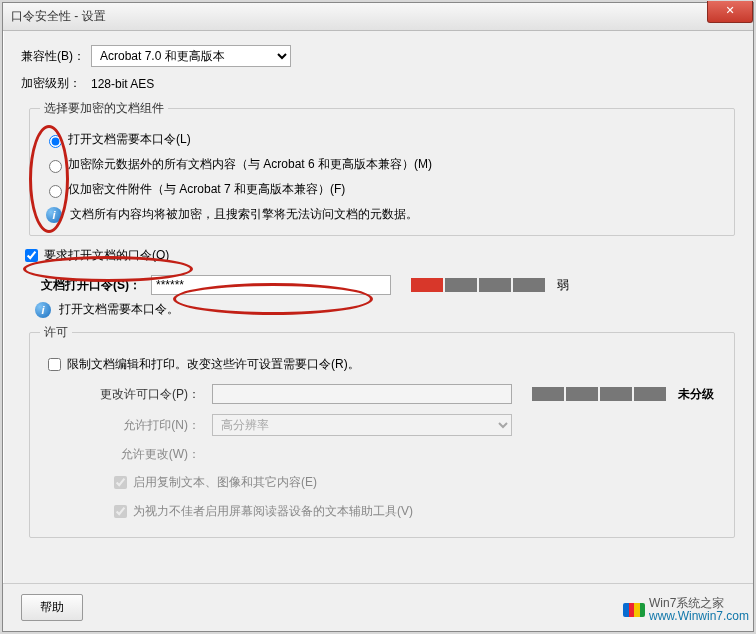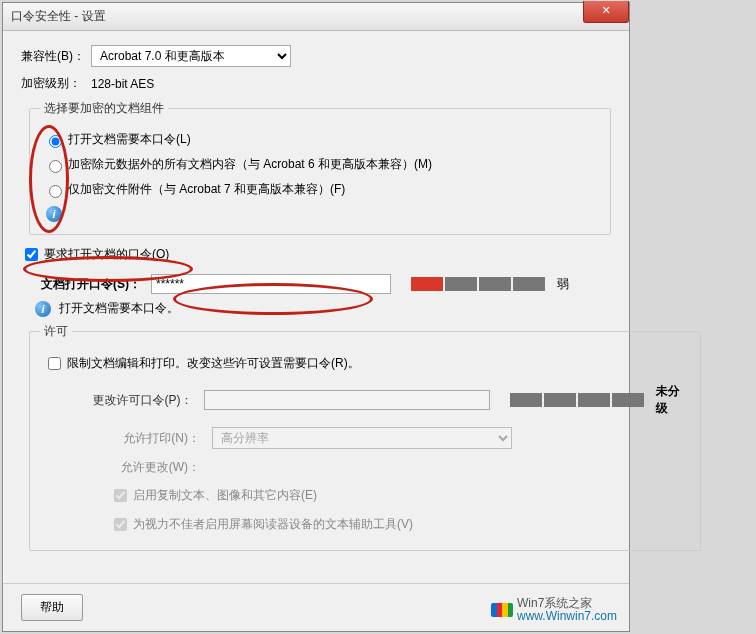--- a/index.html
+++ b/index.html
@@ -9,21 +9,21 @@
     font-size: 12px;
     background: #d8d8d8;
     width: 756px;
     height: 634px;
     overflow: hidden;
     position: relative;
   }
   .window {
     position: absolute;
     left: 2px; top: 2px;
-    width: 628px; height: 630px;
+    width: 752px; height: 630px;
     background: #f0f0f0;
     border: 1px solid #888;
     box-shadow: 1px 1px 0 #fff inset;
   }
   .titlebar {
     height: 28px;
     background: linear-gradient(#f8f8f8, #e2e2e2);
     border-bottom: 1px solid #bbb;
     display: flex;
     align-items: center;
@@ -108,21 +108,21 @@
     background: #f0f0f0;
   }
   .btn {
     border: 1px solid #999;
     background: linear-gradient(#fdfdfd,#e6e6e6);
     padding: 4px 18px;
     font-size: 12px;
     border-radius: 2px;
   }
   .watermark {
-    position: absolute; right: 12px; bottom: 8px;
+    position: absolute; right: 4px; bottom: 8px;
     font-size: 12px; color: #555;
     display: flex; align-items: center;
   }
   .wm-flag {
     width: 22px; height: 14px; margin-right: 4px;
     background: linear-gradient(90deg,#0a6dd1 0 25%, #e23 25% 50%, #f5c400 50% 75%, #1a9b3c 75% 100%);
     border-radius: 2px;
   }
   .red-ellipse {
     position: absolute;
@@ -170,20 +170,21 @@
         <input type="radio" name="enc" style="">
         <span>加密除元数据外的所有文档内容（与 Acrobat 6 和更高版本兼容）(M)</span>
       </label>
       <label class="radio-line">
         <input type="radio" name="enc" style="">
         <span>仅加密文件附件（与 Acrobat 7 和更高版本兼容）(F)</span>
       </label>
 
       <div class="info-line">
         <span class="info-icon">i</span>
+        <span>文档所有内容均将被加密，且搜索引擎将无法访问文档的元数据。</span>
       </div>
     </fieldset>
 
     <label class="section-check">
       <input type="checkbox" checked="" style="">
       <span>要求打开文档的口令(O)</span>
     </label>
 
     <div class="pw-row">
       <span class="pw-label">文档打开口令(S)：</span>

